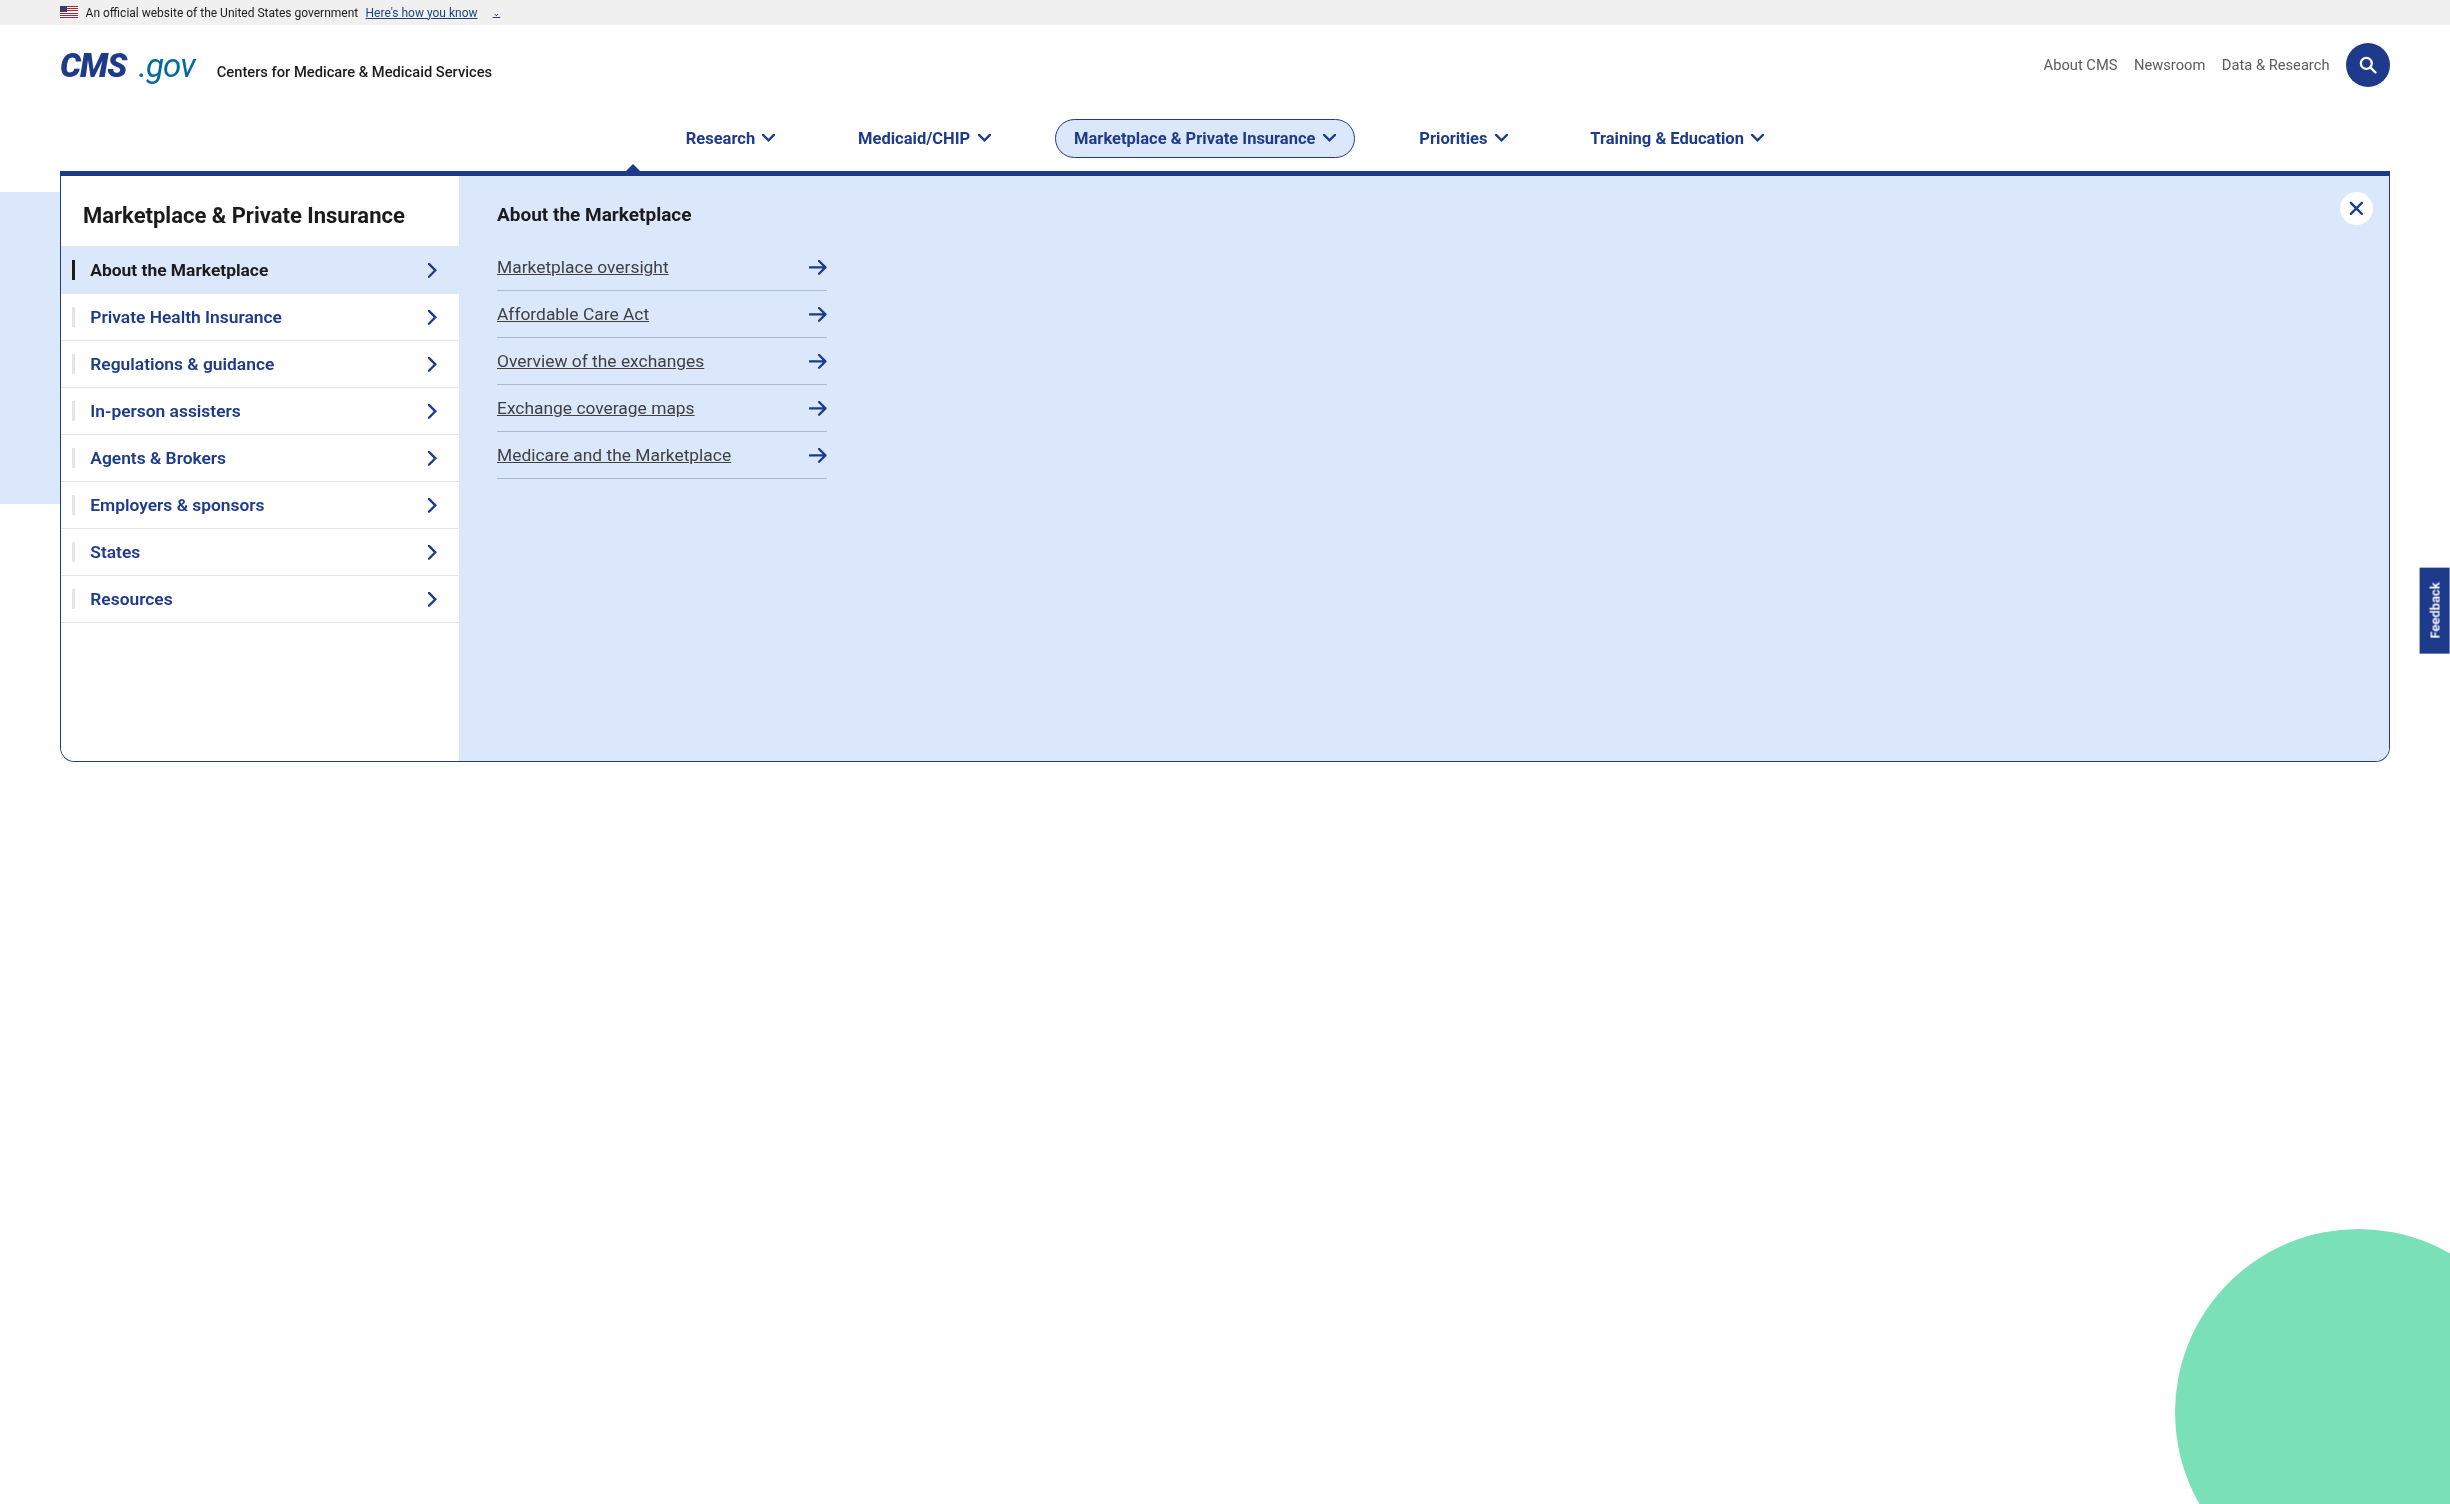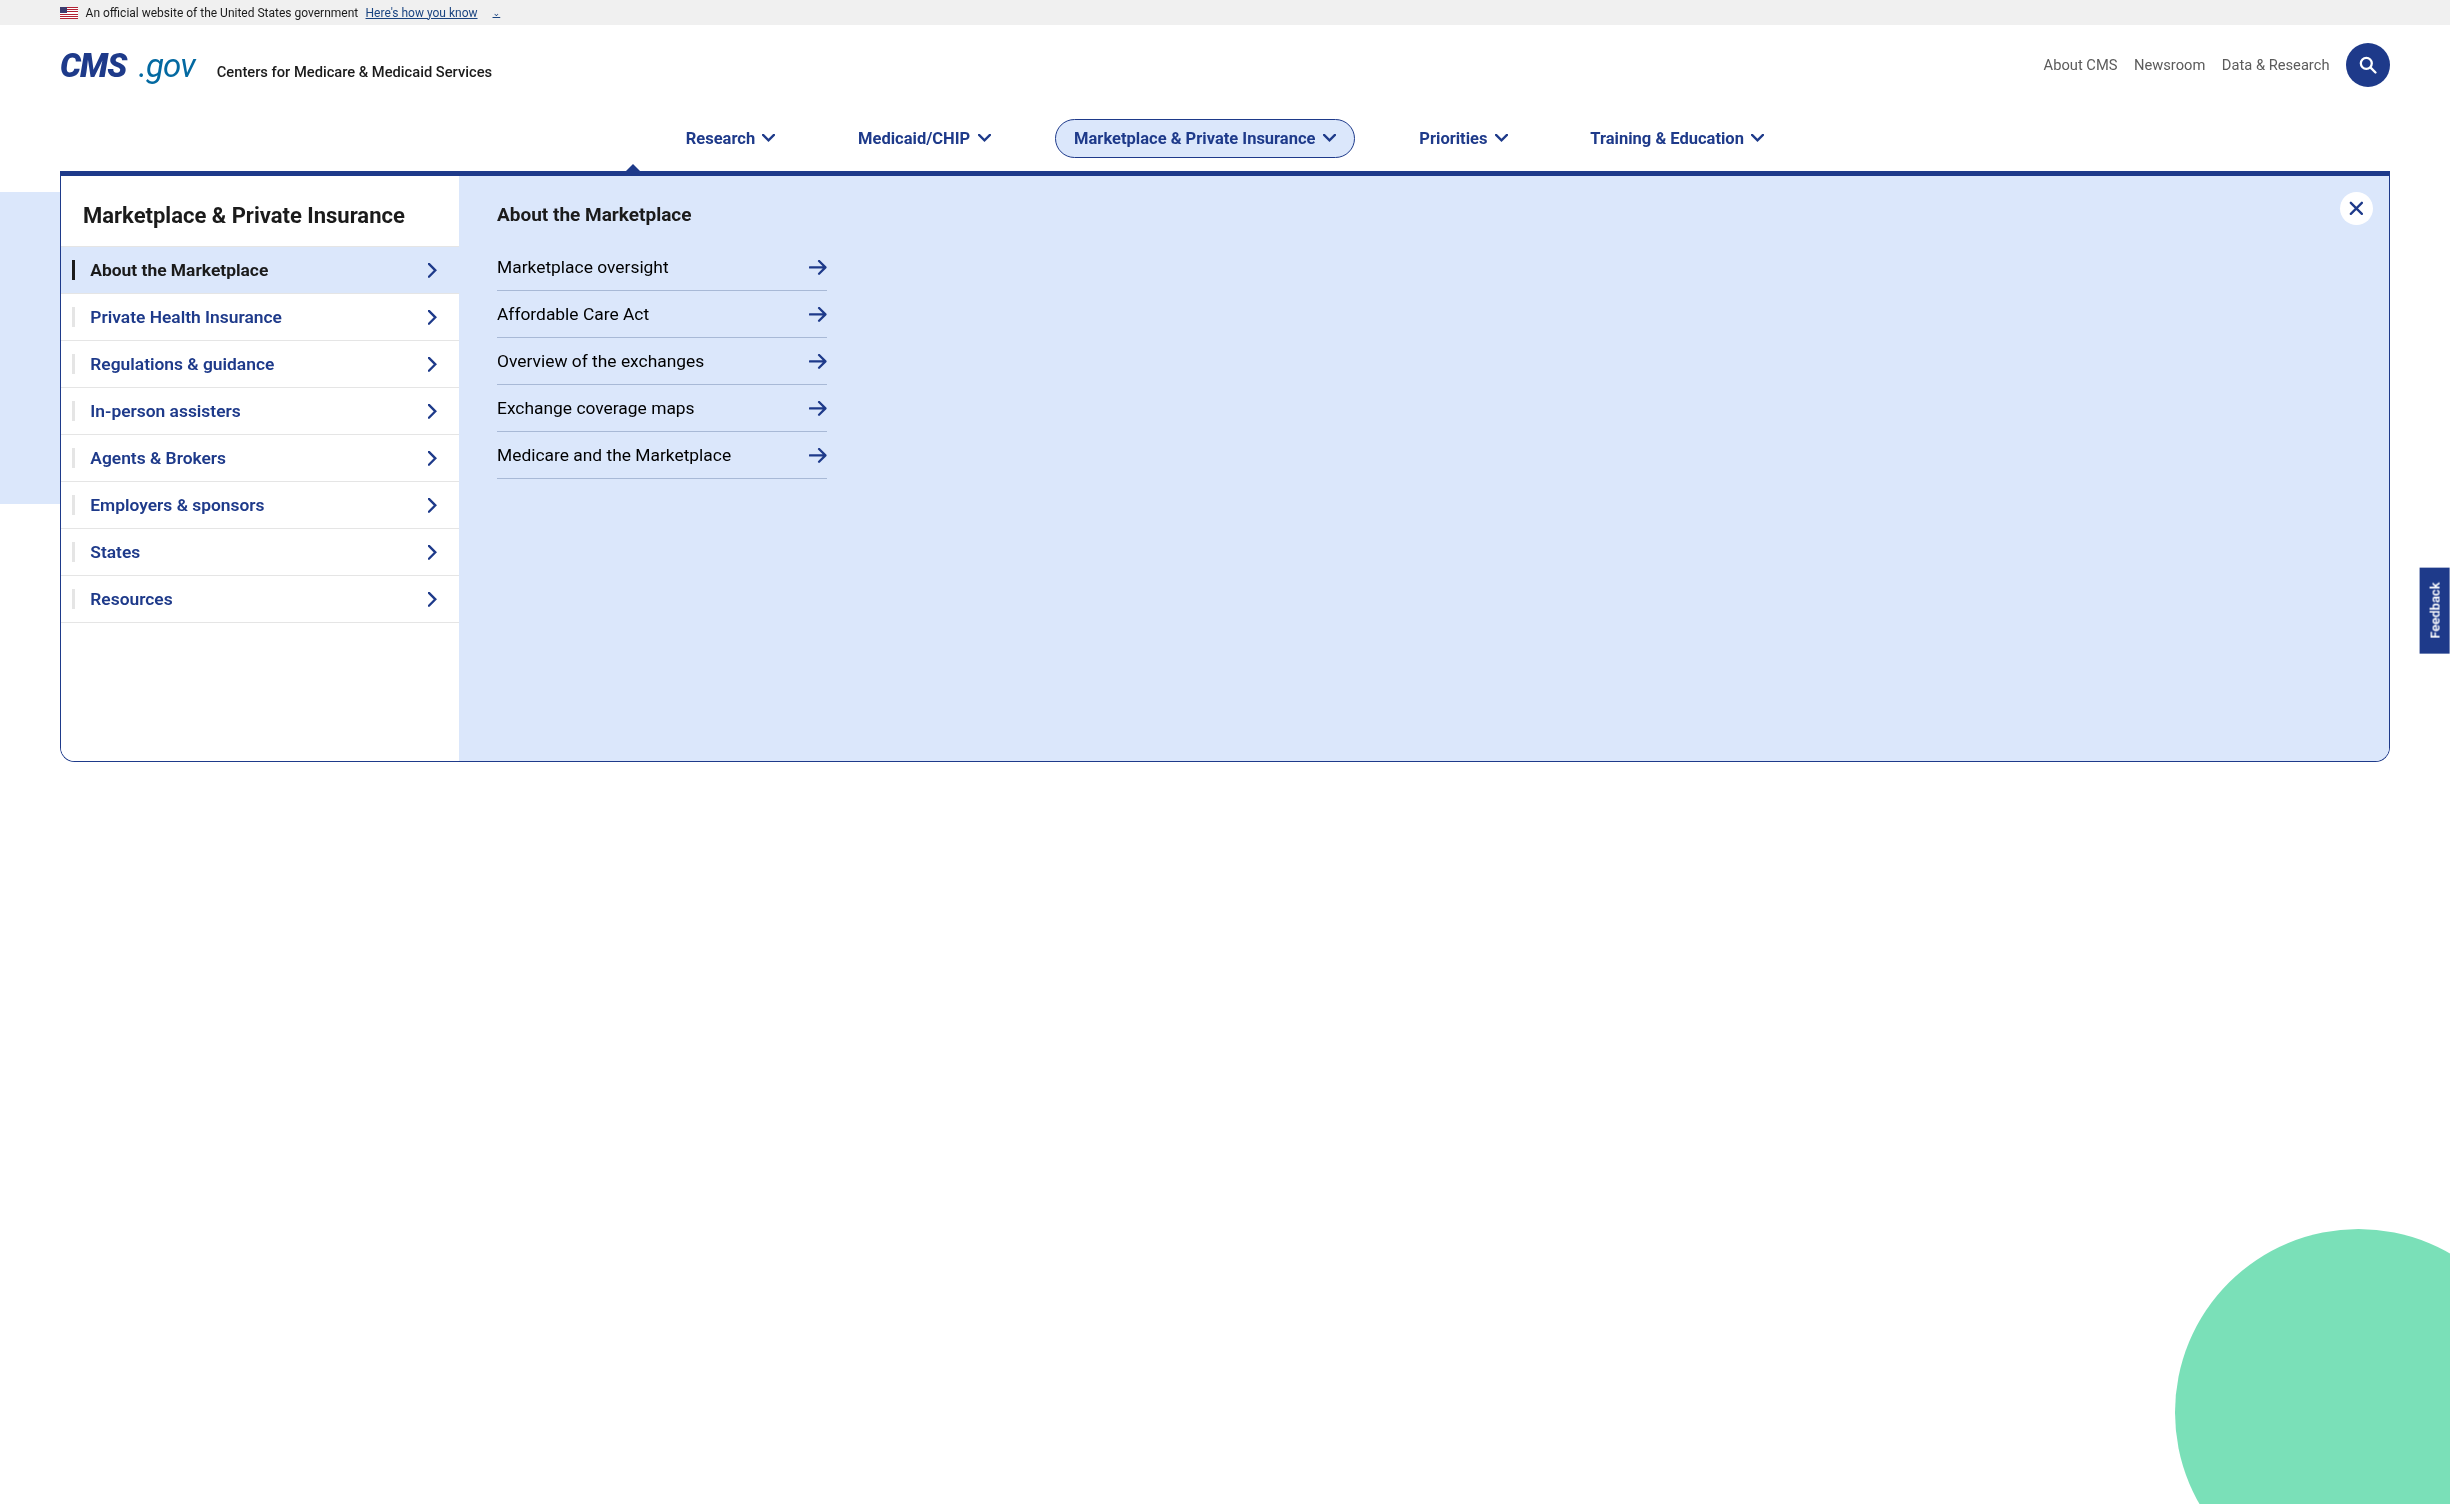--- a/index.html
+++ b/index.html
@@ -9,21 +9,21 @@
     }
     body {
       font-family: -apple-system, BlinkMacSystemFont, "Segoe UI", Roboto, Helvetica, Arial, sans-serif;
       background: #fff;
     }
     .gov-banner {
       background: #f0f0f0;
       padding: 5.5px 0;
       font-size: 12px;
       display: flex;
-      align-items: center;
+      align-items: flex-start;
       padding-left: 60px;
       gap: 7.3px;
     }
     .flag-icon {
       width: 18.3px;
       height: 12px;
       display: inline-block;
       background: linear-gradient(
         to bottom,
         #b22234 0%, #b22234 7.7%,
@@ -241,22 +241,23 @@
       justify-content: space-between;
       padding: 13px 0;
       border-bottom: 0.9px solid #a8b9d6;
       cursor: pointer;
       max-width: 330px;
     }
     .mega-right-item:first-of-type {
       border-top: 0.9px solid #a8b9d6;
     }
     .mega-right-label {
-      color: #000000;
+      color: #404040;
       font-size: 17.4px;
+      text-decoration: underline;
     }
     .mega-right-arrow {
       color: #1e3a8a;
     }
     .close-btn {
       position: absolute;
       top: 16.5px;
       right: 16.5px;
       width: 33px;
       height: 33px;

